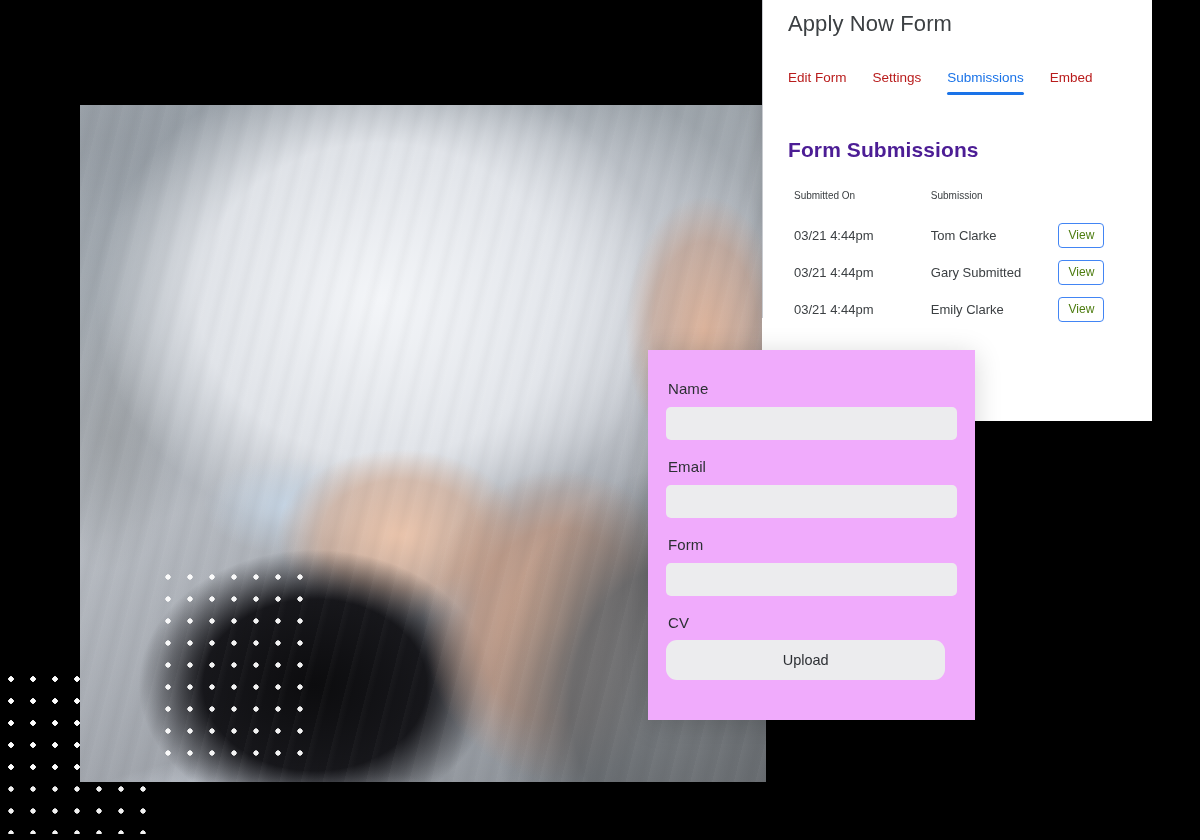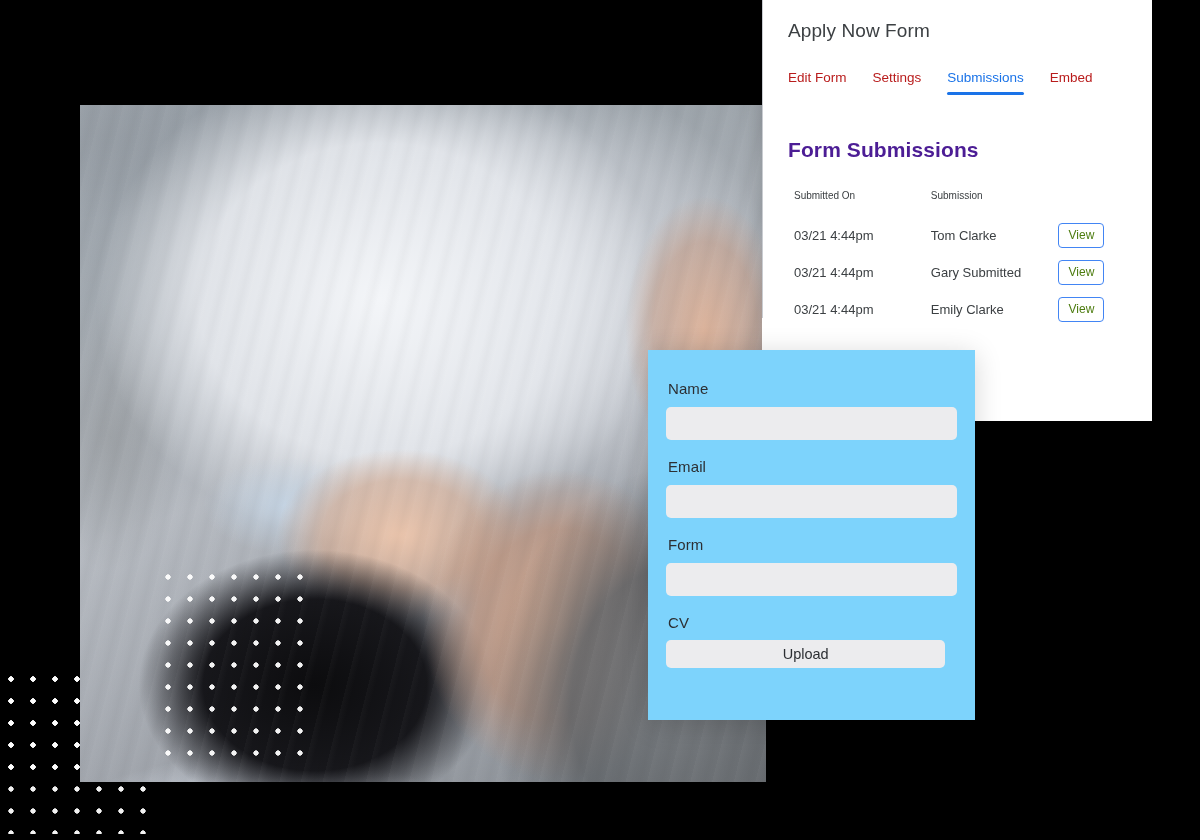--- a/index.html
+++ b/index.html
@@ -124,22 +124,22 @@
   #builder-inner {
     position: absolute;
     left: 26px;
     top: 0;
     right: 0;
     bottom: 0;
   }
   #panel-title {
     position: absolute;
     left: 0;
-    top: 20px;
-    font-size: 19px;
+    top: 11px;
+    font-size: 22px;
     color: #3c4043;
     letter-spacing: 0.1px;
   }
   #tabs {
     position: absolute;
     left: 0;
     top: 70px;
     display: flex;
     align-items: flex-start;
     gap: 26px;
@@ -212,21 +212,21 @@
     box-sizing: border-box;
   }
 
   
   #form-card {
     position: absolute;
     left: 648px;
     top: 350px;
     width: 327px;
     height: 370px;
-    background: #7dd3fc;
+    background: #f0abfc;
     box-shadow: 0 4px 26px rgba(0,0,0,0.16);
     overflow: hidden;
   }
   #form-card-inner {
     position: absolute;
     left: 18px;
     right: 18px;
     top: 30px;
   }
   .field-label {
@@ -239,23 +239,23 @@
     height: 33px;
     background: #ececee;
     border-radius: 5px;
     border: none;
     width: 100%;
     box-sizing: border-box;
     margin-bottom: 18px;
   }
   .field-label.tight { margin-bottom: 9px; }
   #upload-button {
-    height: 28px;
+    height: 40px;
     background: #ececee;
-    border-radius: 5px;
+    border-radius: 11px;
     border: none;
     width: 96%;
     display: flex;
     align-items: center;
     justify-content: center;
     font-size: 14.5px;
     color: #2c2f33;
     cursor: pointer;
     box-sizing: border-box;
   }

